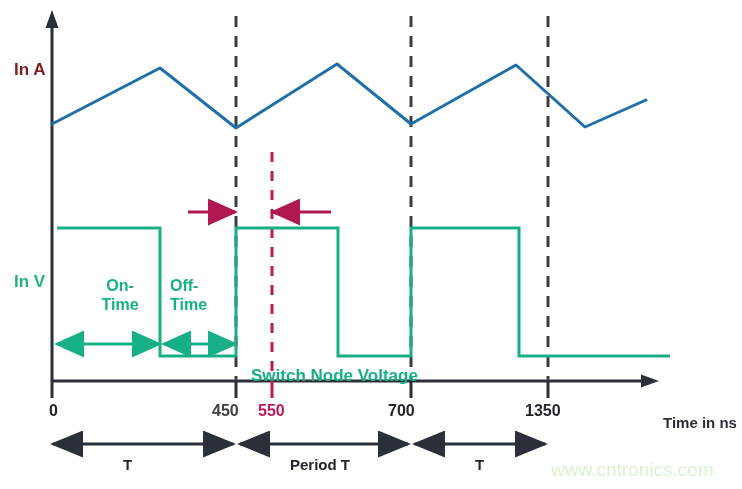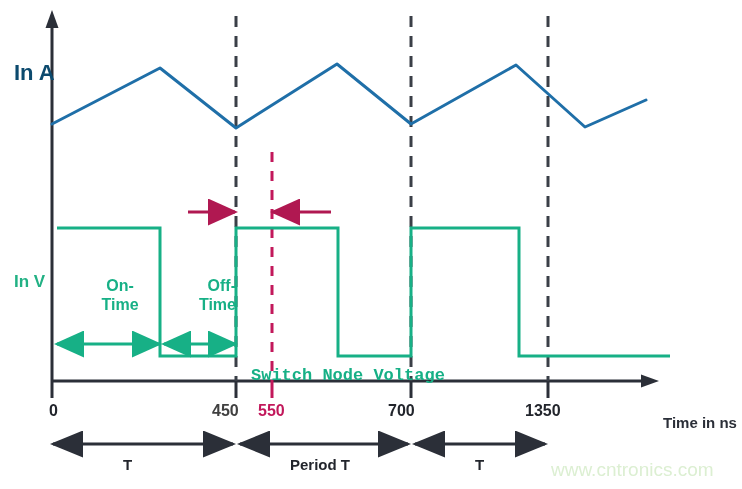--- a/index.html
+++ b/index.html
@@ -22,27 +22,27 @@
     width: 742px;
     height: 489px;
   }
   .lbl {
     position: absolute;
     font-family: "Liberation Sans", sans-serif;
     font-weight: bold;
     white-space: nowrap;
     line-height: 1.18;
   }
-  #lbl-in-a       { left: 14px;  top: 60px;  font-size: 22px; color: #0c4a6e; }
+  #lbl-in-a       { left: 14px;  top: 60px;  font-size: 17px; color: #7f1d1d; }
   #lbl-in-v       { left: 14px;  top: 272px; font-size: 17px; color: #22b184; text-align: center; }
   #lbl-inductor   { left: 253px; top: 40px;  font-size: 17px; color: #1f6fa8; }
-  #lbl-switch     { left: 251px; top: 366px; font-size: 17px; color: #17b086; font-family: Liberation Mono, monospace; }
+  #lbl-switch     { left: 251px; top: 366px; font-size: 17px; color: #17b086; }
   #lbl-minimum    { left: 299px; top: 159px; font-size: 16px; color: #c2185b; text-align: left; }
   #lbl-ontime     { left: 85px;  top: 277px; font-size: 16px; color: #17b086; text-align: center; width: 70px; }
-  #lbl-offtime    { left: 170px; top: 277px; font-size: 16px; color: #17b086; text-align: right; width: 66px; }
+  #lbl-offtime    { left: 170px; top: 277px; font-size: 16px; color: #17b086; text-align: left; width: 66px; }
   #lbl-time-axis  { left: 663px; top: 381px; font-size: 15px; color: #2b2f38; margin-top: 33px; }
   #tick-0         { left: 49px;  top: 402px; font-size: 16px; color: #22252c; }
   #tick-450       { left: 212px; top: 402px; font-size: 16px; color: #404040; }
   #tick-550       { left: 258px; top: 402px; font-size: 16px; color: #c2185b; }
   #tick-900       { left: 388px; top: 402px; font-size: 16px; color: #22252c; }
   #tick-1350      { left: 525px; top: 402px; font-size: 16px; color: #22252c; }
   #per-t1         { left: 123px; top: 456px; font-size: 15px; color: #22252c; }
   #per-t2         { left: 290px; top: 456px; font-size: 15px; color: #22252c; }
   #per-t3         { left: 475px; top: 456px; font-size: 15px; color: #22252c; }
   #watermark {

